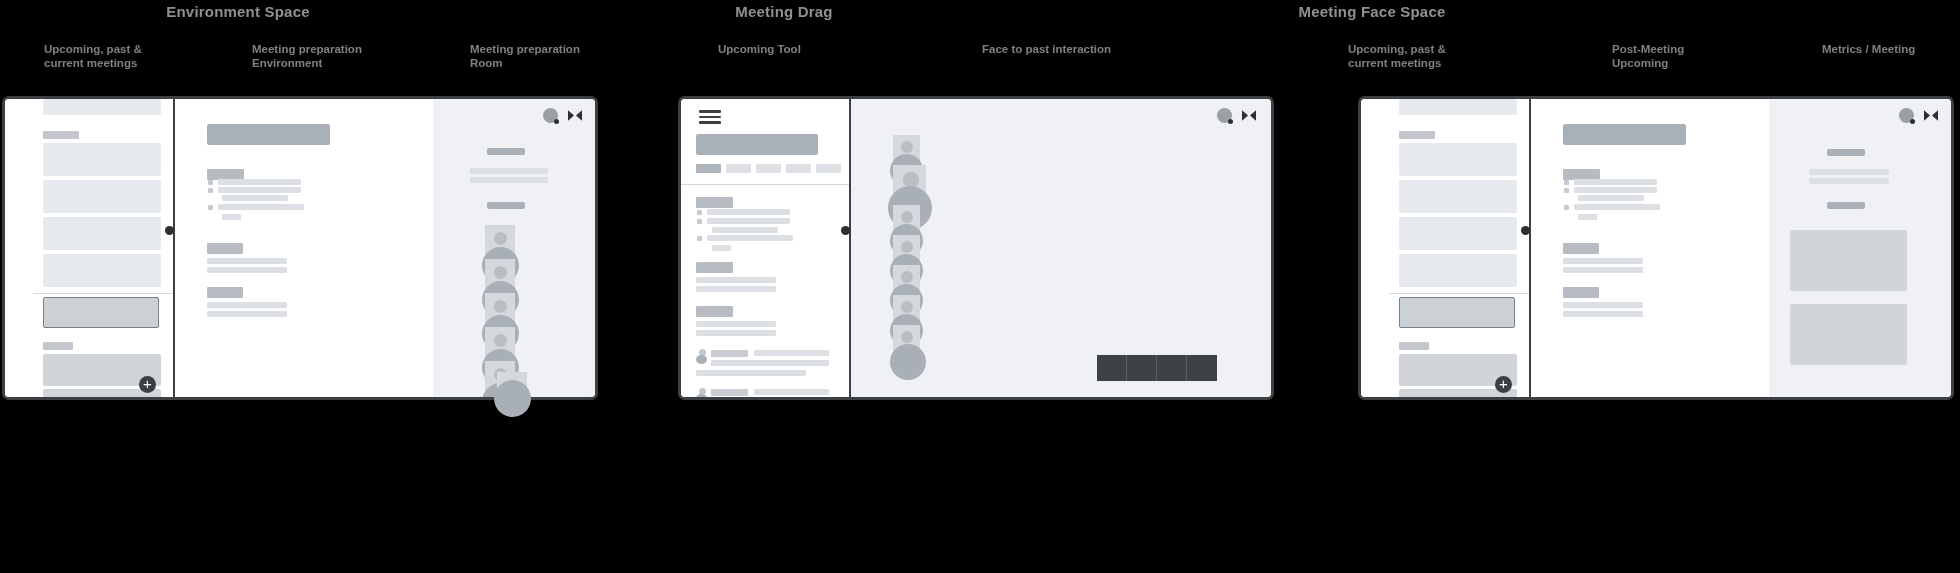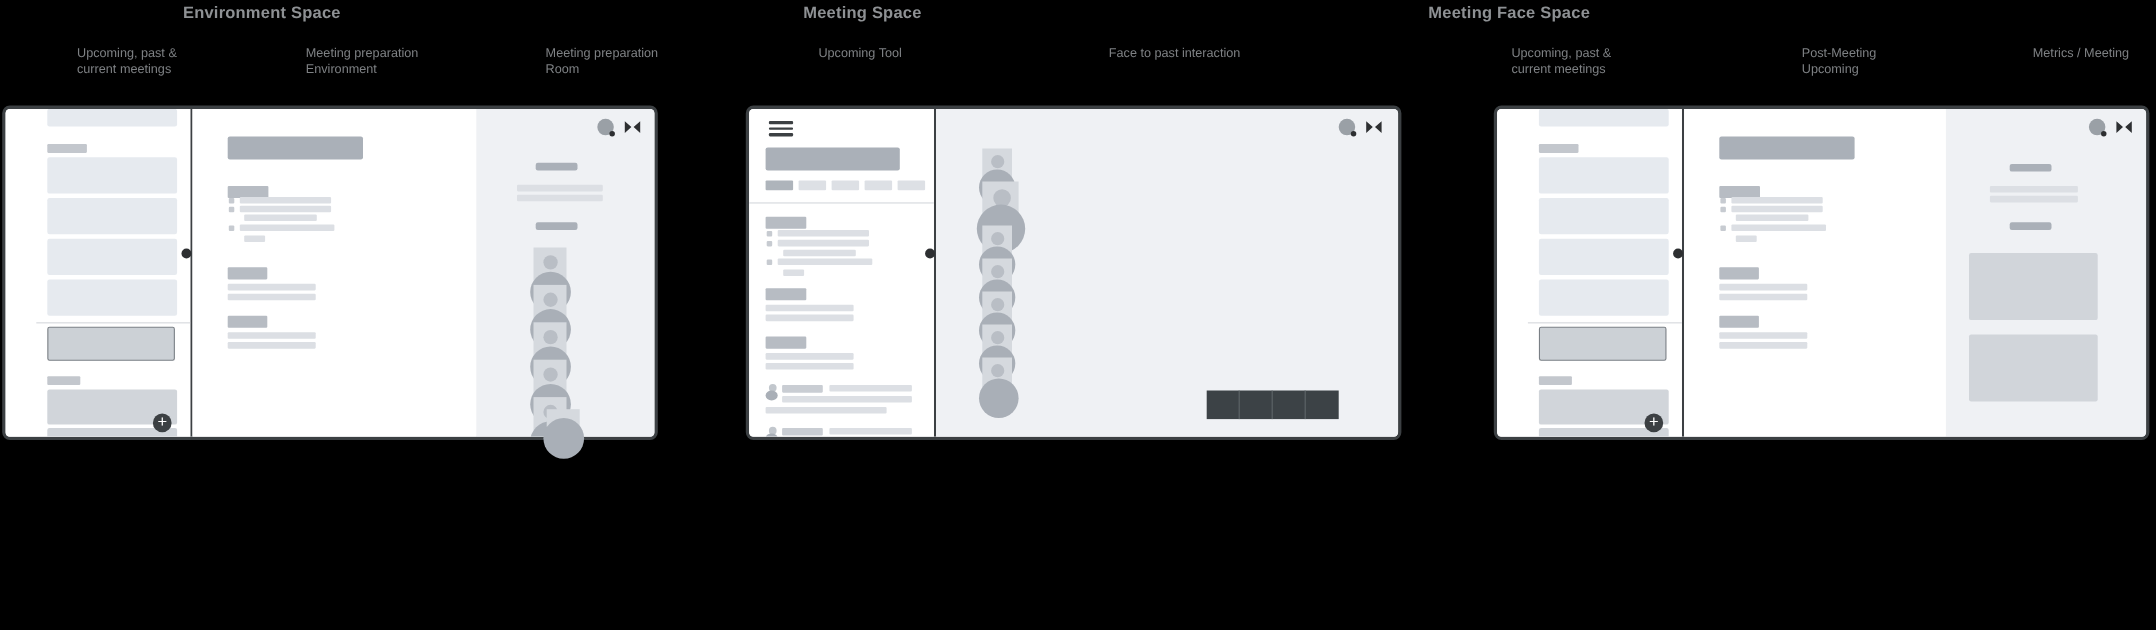--- a/index.html
+++ b/index.html
@@ -14,24 +14,23 @@
   
   .space-title {
     position: absolute;
     font-size: 15px; font-weight: bold;
     color: #8e9194; letter-spacing: .2px;
     white-space: nowrap;
     transform: translateX(-50%);
   }
   .col-label {
     position: absolute;
-    font-size: 11.5px; font-weight: normal;
+    font-size: 11.5px; font-weight: bold;
     color: #7e8184; line-height: 14px;
     white-space: pre-line;
-    margin-left: 26px;
   }
 
   
   .frame {
     position: absolute;
     background: #ffffff;
     border: 3px solid #3c4043;
     border-radius: 7px;
     overflow: hidden;
     display: flex;
@@ -108,21 +107,21 @@
   .drag-hint .caption {
     font-size: 11.5px; font-weight: bold; color: #0a8ae0; white-space: nowrap;
   }
 </style>
 </head>
 <body>
 
 <div class="stage">
 
   <div class="space-title" style="left:238px; top:3px;">Environment Space</div>
-  <div class="space-title" style="left:784px; top:3px;">Meeting Space</div>
+  <div class="space-title" style="left:784px; top:3px;">Meeting Drag</div>
   <div class="space-title" style="left:1372px; top:3px;">Meeting Face Space</div>
 
   <div class="col-label" style="left:44px; top:42px;">Upcoming, past &amp;
 current meetings</div>
   <div class="col-label" style="left:252px; top:42px;">Meeting preparation
 Environment</div>
   <div class="col-label" style="left:470px; top:42px;">Meeting preparation
 Room</div>
 
   <div class="col-label" style="left:718px; top:42px;">Upcoming Tool</div>

